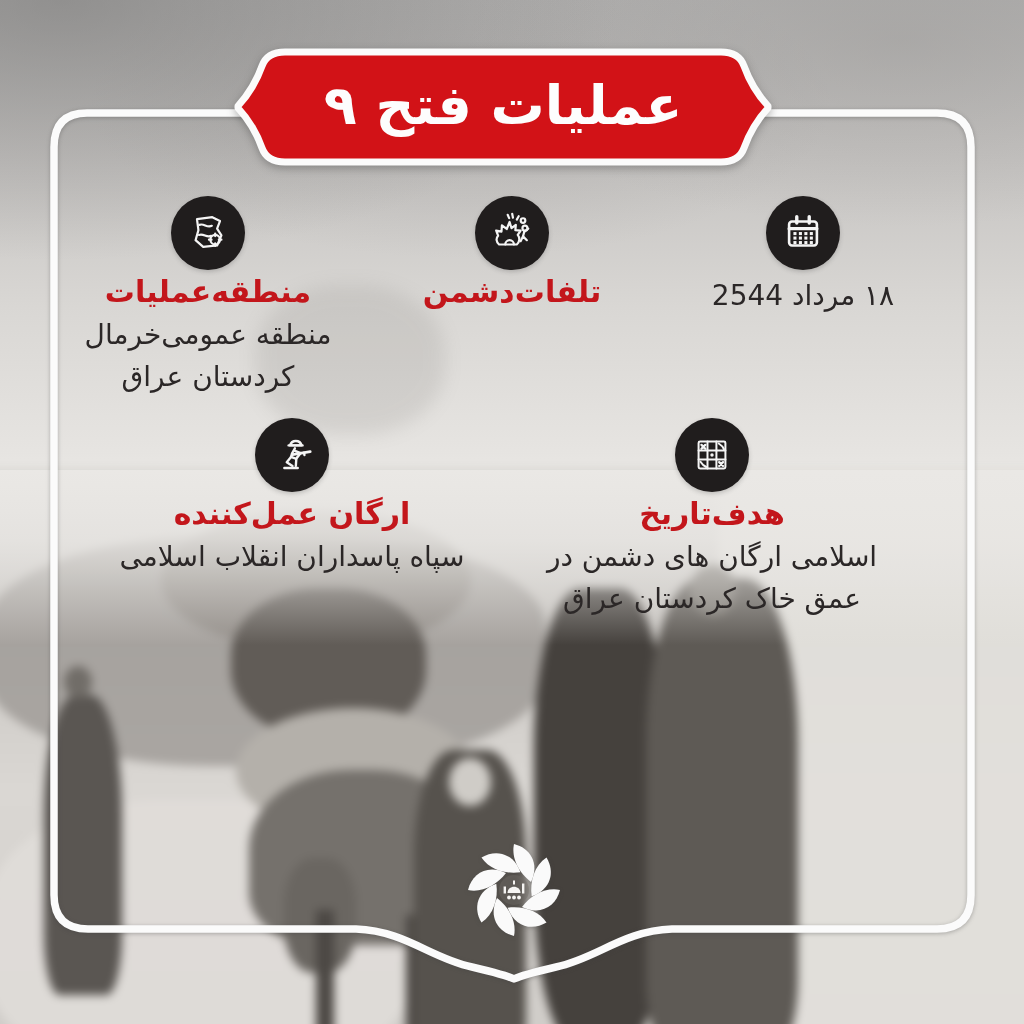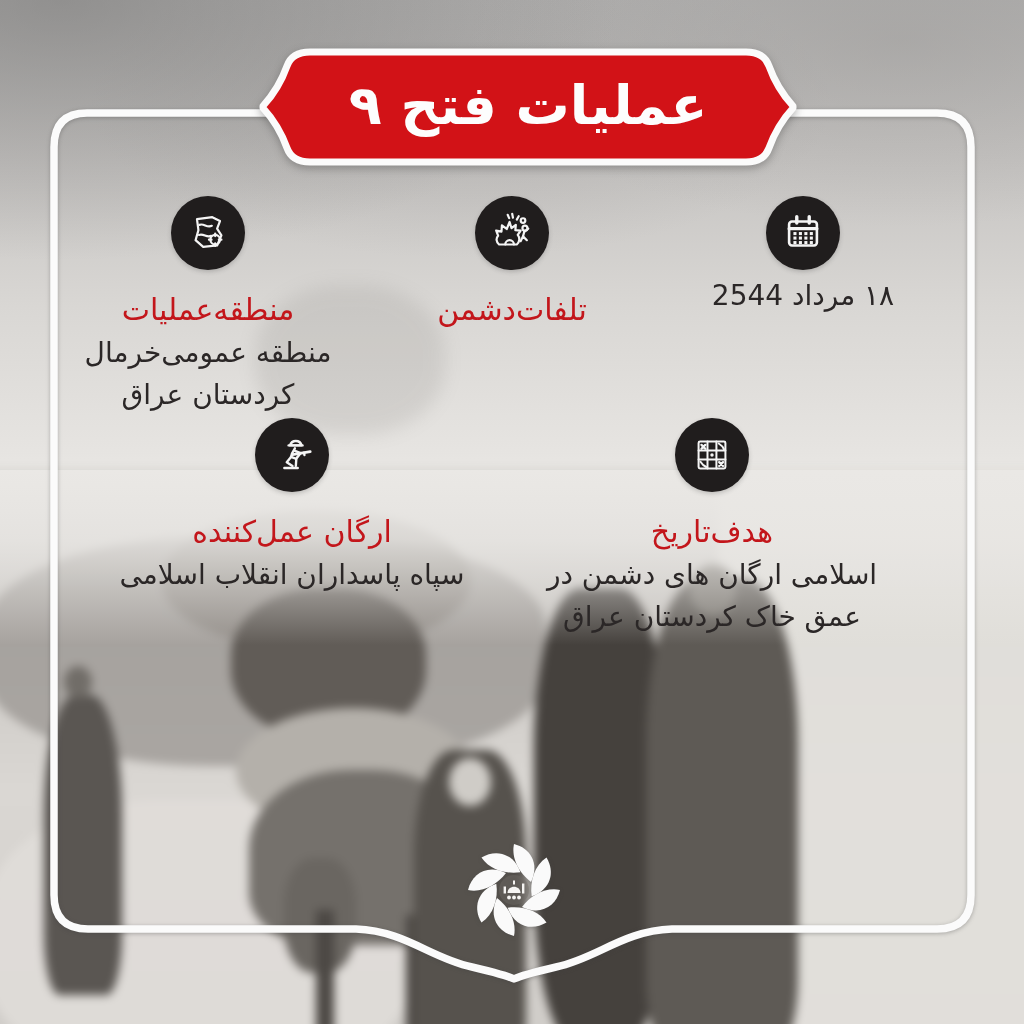--- a/index.html
+++ b/index.html
@@ -42,34 +42,34 @@
   .f-carry{left:548px;top:118px;width:132px;height:462px;background:#45413d;border-radius:35%;}
   .f-walk{left:660px;top:108px;width:152px;height:472px;background:#5e5a55;border-radius:35% 35% 15% 15%;}
   .f-walk-head{left:704px;top:94px;width:46px;height:52px;background:#7c7872;border-radius:50%;}
   .photo-fade{
     position:absolute;left:0;right:0;top:470px;height:175px;
     background:linear-gradient(180deg,#eae8e5 0%,rgba(234,232,229,.78) 40%,rgba(234,232,229,0) 100%);
   }
   
   .frame-svg{position:absolute;inset:0;filter:drop-shadow(0 1px 2px rgba(60,60,60,.35));}
   
-  .banner{position:absolute;left:258px;top:42px;width:540px;height:130px;text-decoration:underline;}
+  .banner{position:absolute;left:233px;top:42px;width:540px;height:130px;text-decoration:underline;}
   .banner svg{position:absolute;inset:0;filter:drop-shadow(0 3px 4px rgba(50,50,50,.35));}
   .banner-title{
     position:absolute;inset:0;display:flex;align-items:center;justify-content:center;
     color:#fdfdfd;font-size:54px;font-weight:bold;padding-bottom:4px;
   }
   
   .item{position:absolute;text-align:center;color:#2b2727;}
   .icon-circle{
     width:74px;height:74px;border-radius:50%;background:#201d1d;
     margin:0 auto;display:flex;align-items:center;justify-content:center;
     box-shadow:0 2px 4px rgba(70,70,70,.25);
   }
-  .item-title{font-size:30px;font-weight:normal;color:#c3161b;margin-top:22px;}
+  .item-title{font-size:30px;font-weight:bold;color:#c3161b;margin-top:4px;}
   .item-value{font-size:28px;line-height:1.5;margin-top:5px;}
   #item-date{left:653px;top:196px;width:300px;}
   #item-casualties{left:357px;top:196px;width:310px;}
   #item-region{left:58px;top:196px;width:300px;}
   #item-objective{left:532px;top:418px;width:360px;}
   #item-executor{left:112px;top:418px;width:360px;}
   .icon-svg{width:46px;height:46px;}
   .icon-svg *{vector-effect:non-scaling-stroke;}
   
   .logo{position:absolute;left:464px;top:840px;width:100px;height:100px;

